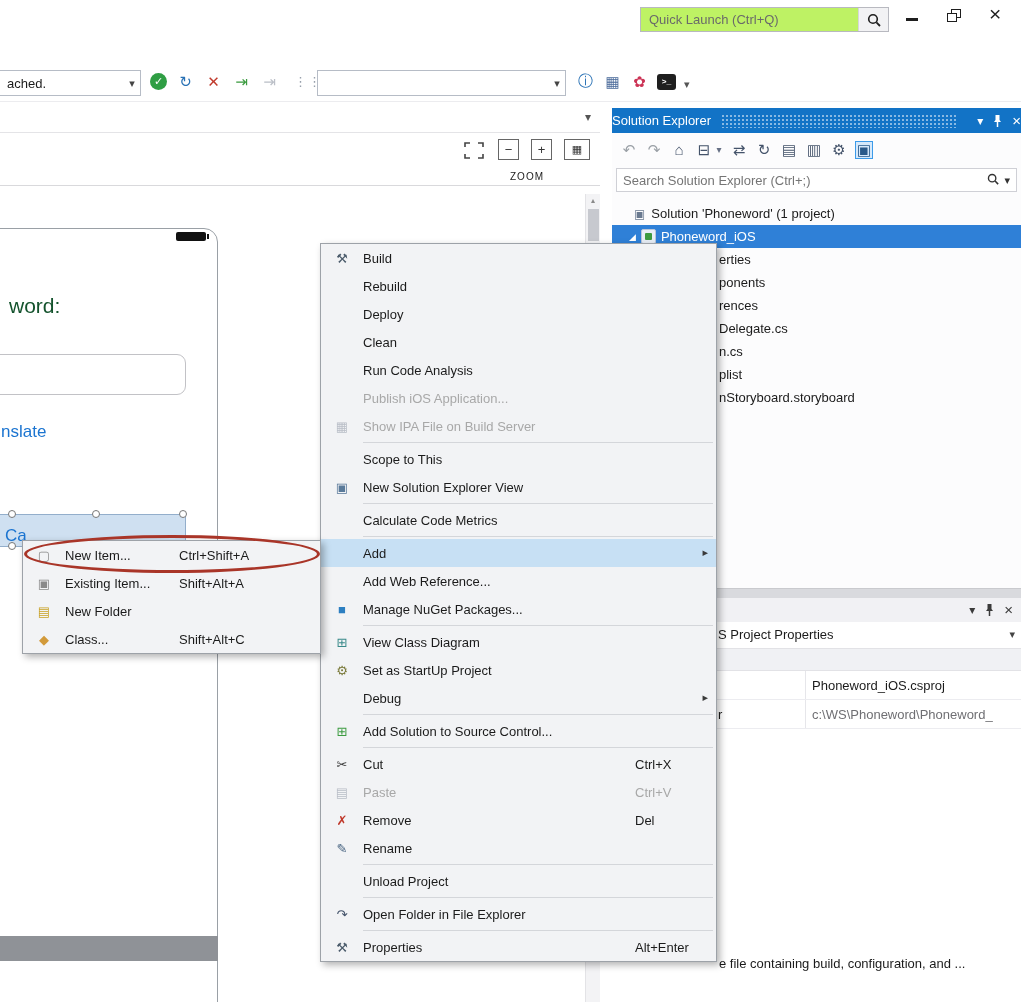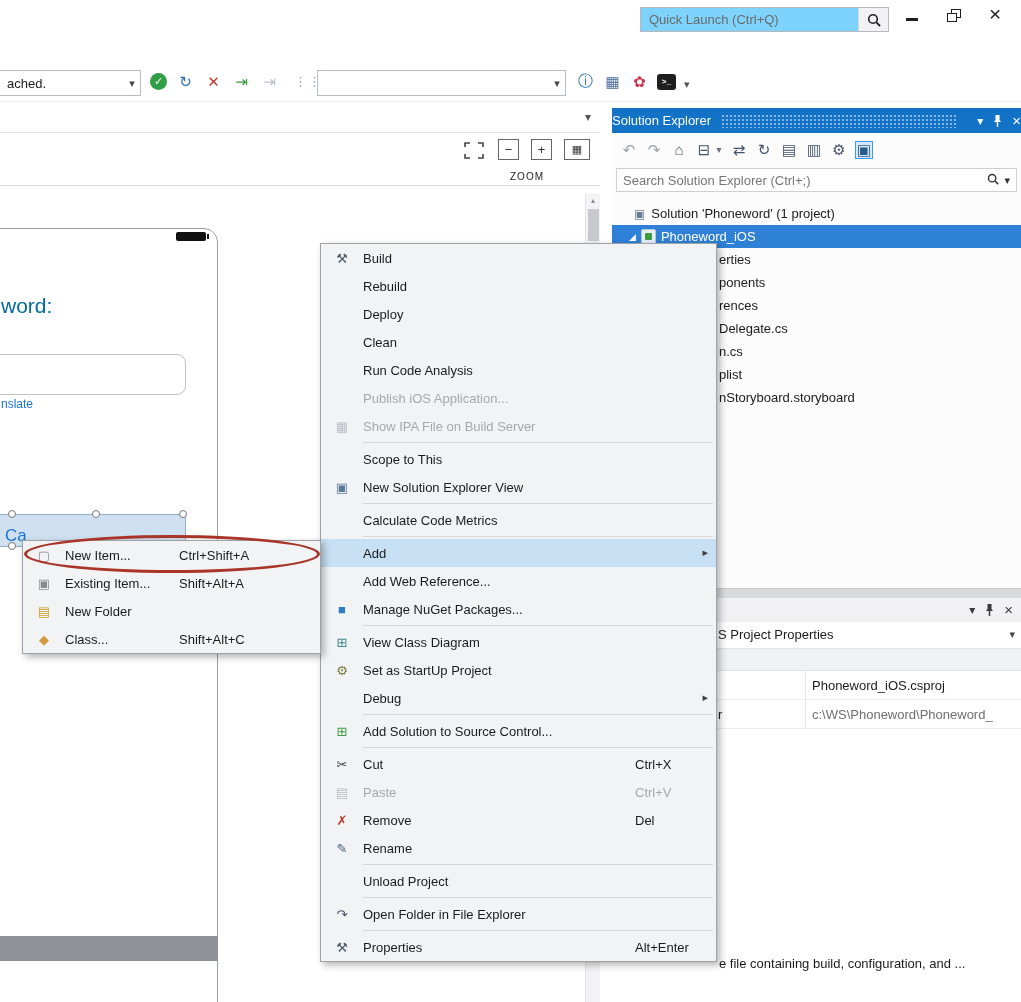--- a/index.html
+++ b/index.html
@@ -2,21 +2,21 @@
 <html><head>
 <meta charset="utf-8">
 <style>
 *{margin:0;padding:0;box-sizing:border-box}
 body{background:#9a9a9a}
 .app{position:relative;width:1021px;height:1002px;background:#fff;overflow:hidden;
   font-family:"Liberation Sans","DejaVu Sans",sans-serif;font-size:13px;color:#1b1b1b;cursor:default}
 .hline{position:absolute;background:#ececef;height:1px}
 
 
-.quick-launch{position:absolute;left:640px;top:7px;width:249px;height:25px;border:1px solid #b8b9c0;background:#7dd3fc;display:flex;align-items:center}
+.quick-launch{position:absolute;left:640px;top:7px;width:249px;height:25px;border:1px solid #b8b9c0;background:#bef264;display:flex;align-items:center}
 .ql-text{flex:1;padding-left:8px;color:#6a6a6a}
 .ql-btn{width:30px;height:100%;border-left:1px solid #d6d6da;background:#f2f2f4;display:flex;align-items:center;justify-content:center}
 .wmin{position:absolute;left:905px;top:12px;width:15px;height:14px}
 .wmin::after{content:"";position:absolute;left:1px;top:6px;width:12px;height:3px;background:#1e1e1e}
 .wrest{position:absolute;left:947px;top:9px;width:16px;height:16px}
 .wrest .r1{position:absolute;left:4px;top:0;width:10px;height:9px;border:1px solid #1e1e1e;background:#fff}
 .wrest .r2{position:absolute;left:0;top:4px;width:10px;height:9px;border:1px solid #1e1e1e;background:#fff}
 .wclose{position:absolute;left:989px;top:2px;font-size:21px;color:#1e1e1e}
 
 
@@ -43,23 +43,23 @@
 
 
 .vscroll{position:absolute;left:585px;top:194px;width:15px;height:808px;background:#f3f3f5;border-left:1px solid #e3e3e6}
 .vscroll .up{display:block;text-align:center;color:#8a8a8a;font-size:8px;padding-top:2px}
 .vthumb{position:absolute;left:2px;top:15px;width:11px;height:32px;background:#c7c9cf}
 
 
 .phone{position:absolute;left:-40px;top:228px;width:258px;height:792px;background:#fff;border:1px solid #9aa0a6;border-radius:0 14px 0 0}
 .battery{position:absolute;left:176px;top:232px;width:30px;height:9px;background:#111;border-radius:2px}
 .battery::after{content:"";position:absolute;right:-3px;top:2px;width:2px;height:5px;background:#111}
-.phone-label{position:absolute;left:1px;top:294px;font-size:21px;color:#0369a1}
+.phone-label{position:absolute;left:9px;top:294px;font-size:21px;color:#14532d}
 .phone-field{position:absolute;left:-30px;top:354px;width:216px;height:41px;background:#fff;border:1px solid #c2c2c6;border-radius:9px}
-.phone-link{position:absolute;left:1px;top:397px;font-size:12px;color:#1b74d0}
+.phone-link{position:absolute;left:1px;top:422px;font-size:17px;color:#1b74d0}
 .btn-sel{position:absolute;left:-30px;top:514px;width:216px;height:33px;background:#cfe0f1;border:1px solid #93aecb}
 .handle{position:absolute;width:8px;height:8px;border-radius:50%;background:#fff;border:1px solid #777;z-index:2}
 .h1{left:8px;top:510px}.h2{left:92px;top:510px}.h3{left:179px;top:510px}
 .h4{left:8px;top:542px}.h5{left:92px;top:542px}.h6{left:179px;top:542px}
 .phone-button-label{position:absolute;left:5px;top:526px;font-size:17px;color:#1b74d0}
 .phone-graybar{position:absolute;left:-40px;top:936px;width:258px;height:25px;background:#8f9297}
 
 
 .se{position:absolute;left:612px;top:108px;width:409px;height:480px;background:#fcfcfd}
 .se-title{height:25px;background:#1273c6;color:#fff;display:flex;align-items:center;padding:0 0}

